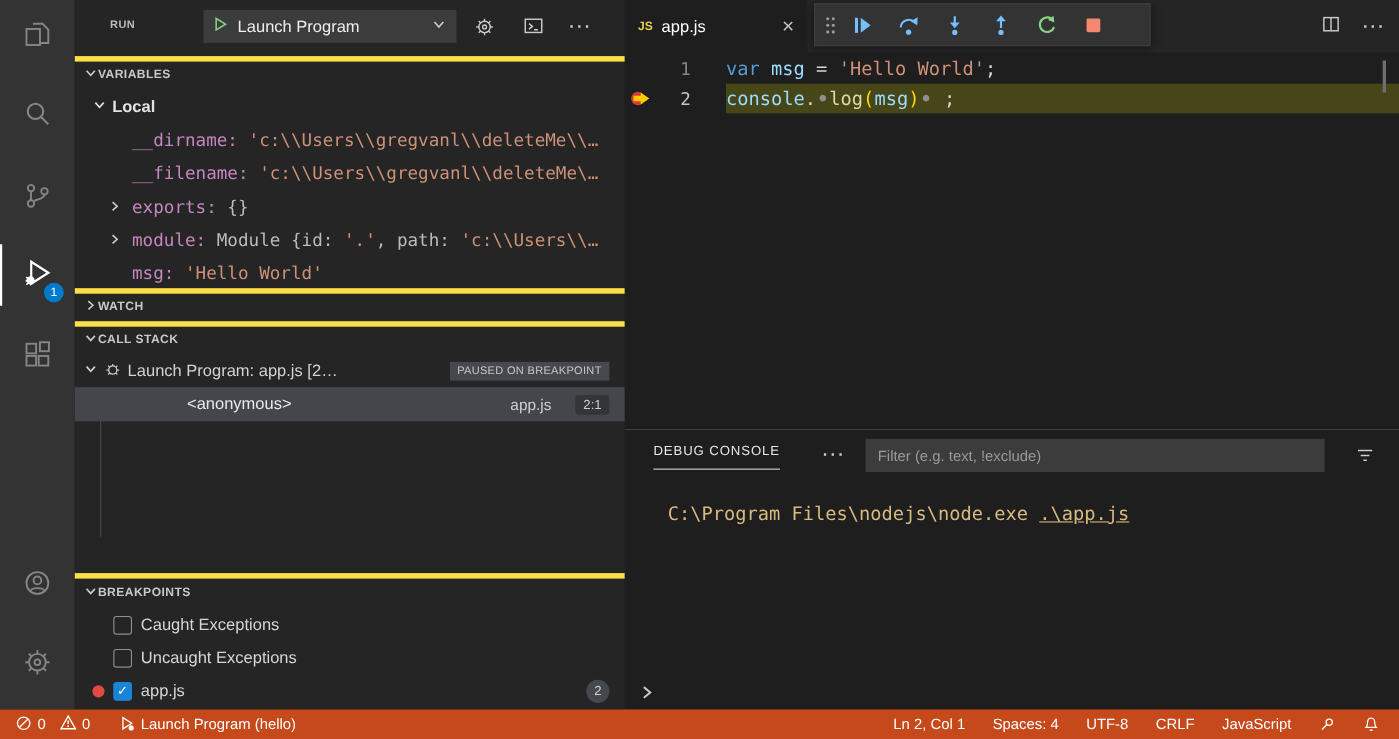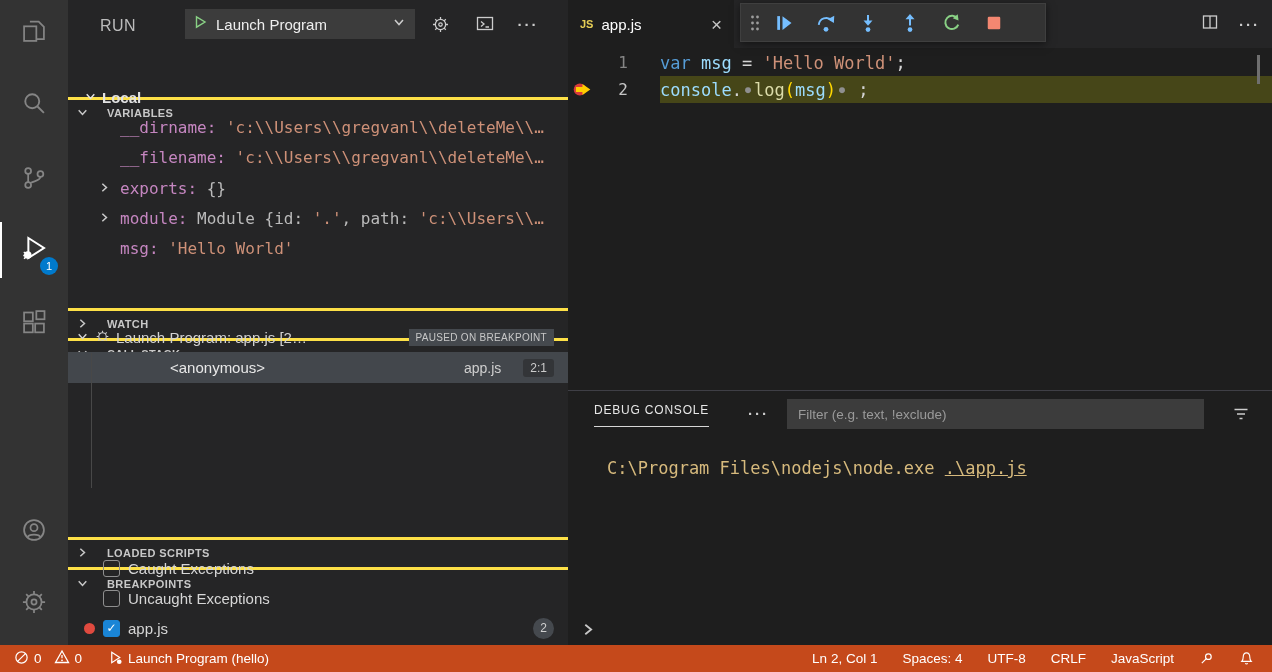--- a/index.html
+++ b/index.html
@@ -13,30 +13,30 @@
 
   
   .activity-bar { position:absolute; left:0; top:0; width:68px; height:645px; background:#333333; }
   .ab-item { position:absolute; left:0; width:68px; height:56px; display:flex; align-items:center; justify-content:center; color:#858585; cursor:pointer; }
   .ab-item.active { color:#ffffff; box-shadow: inset 2px 0 0 #ffffff; }
   .ab-badge { position:absolute; right:10px; bottom:3px; min-width:18px; height:18px; border-radius:50%;
     background:#007acc; color:#fff; font-size:11px; display:flex; align-items:center; justify-content:center; }
 
   
   .sidebar { position:absolute; left:68px; top:0; width:500px; height:645px; background:#252526; }
-  .sb-title { position:absolute; left:32px; top:17px; font-size:16px; color:#bcbcbc; letter-spacing:.4px; }
+  .sb-title { position:absolute; left:32px; top:17px; font-size:10px; color:#bcbcbc; letter-spacing:.4px;font-weight:bold; }
   .launch-select { position:absolute; left:117px; top:9px; width:230px; height:30px; background:#3c3c3c;
     display:flex; align-items:center; gap:9px; padding:0 9px; cursor:pointer; }
   .launch-select .lbl { font-size:15px; color:#eeeeee; flex:1; white-space:nowrap; }
   .hdr-icon { position:absolute; top:10px; width:28px; height:28px; display:flex; align-items:center; justify-content:center; color:#cccccc; cursor:pointer; }
   .dots { font-weight:bold; letter-spacing:2px; font-size:15px; color:#cccccc; }
 
-  .section-header { position:absolute; left:0; right:0; height:29px; display:flex; align-items:center; gap:18px;
+  .section-header { position:absolute; left:0; right:0; height:29px; display:flex; align-items:center; gap:0;
     padding-left:8px; font-size:11px; font-weight:bold; color:#c8c8c8; letter-spacing:.4px;
-    border-top:3px solid #fde047; cursor:pointer;margin-top:46px; }
+    border-top:5px solid #fde047; cursor:pointer; }
   .tree-row { position:absolute; left:0; right:0; height:30px; display:flex; align-items:center; cursor:pointer; }
   .scope-row { padding-left:16px; gap:5px; font-size:15px; font-weight:bold; color:#e2e2e2; }
   .var-row { font-size:16px; }
   .var-indent { width:52px; display:flex; justify-content:flex-end; padding-right:9px; color:#cccccc; flex:none; }
   .var-text { white-space:nowrap; overflow:hidden; }
 
   .cs-session { padding-left:8px; gap:6px; font-size:15px; color:#d2d2d2; }
   .cs-badge { margin-left:auto; margin-right:14px; background:#45494e; color:#c8c8c8; font-size:10px;
     padding:3px 7px; letter-spacing:.3px; white-space:nowrap; flex:none; }
   .cs-frame { background:#43474c; padding-left:102px; font-size:15px; color:#e8e8e8; }
@@ -257,26 +257,20 @@
       <span style="white-space:nowrap;overflow:hidden;">Launch Program: app.js [2…</span>
       <span class="cs-badge">PAUSED ON BREAKPOINT</span>
     </div>
     <div class="tree-row cs-frame" style="top:352px;height:31px">
       <span>&lt;anonymous&gt;</span>
       <span class="cs-frame-file">app.js</span>
       <span class="cs-frame-pos">2:1</span>
     </div>
     <div class="indent-guide"></div>
 
-    <div class="section-header" style="top:491px">
-      <span><svg width="13" height="13" viewBox="0 0 12 12" fill="none" stroke="currentColor" stroke-width="1.4">
-            <path d="M4 2.5 L7.8 6 L4 9.5"></path>
-          </svg></span>
-      <span>LOADED SCRIPTS</span>
-    </div>
 
     <div class="section-header" style="top:521px;height:31px">
       <span><svg width="13" height="13" viewBox="0 0 12 12" fill="none" stroke="currentColor" stroke-width="1.4">
             <path d="M2.5 4 L6 7.8 L9.5 4"></path>
           </svg></span>
       <span>BREAKPOINTS</span>
     </div>
     <div class="tree-row bp-row" style="top:553px">
       <span class="bp-dot"></span>
       <span class="checkbox"></span>

